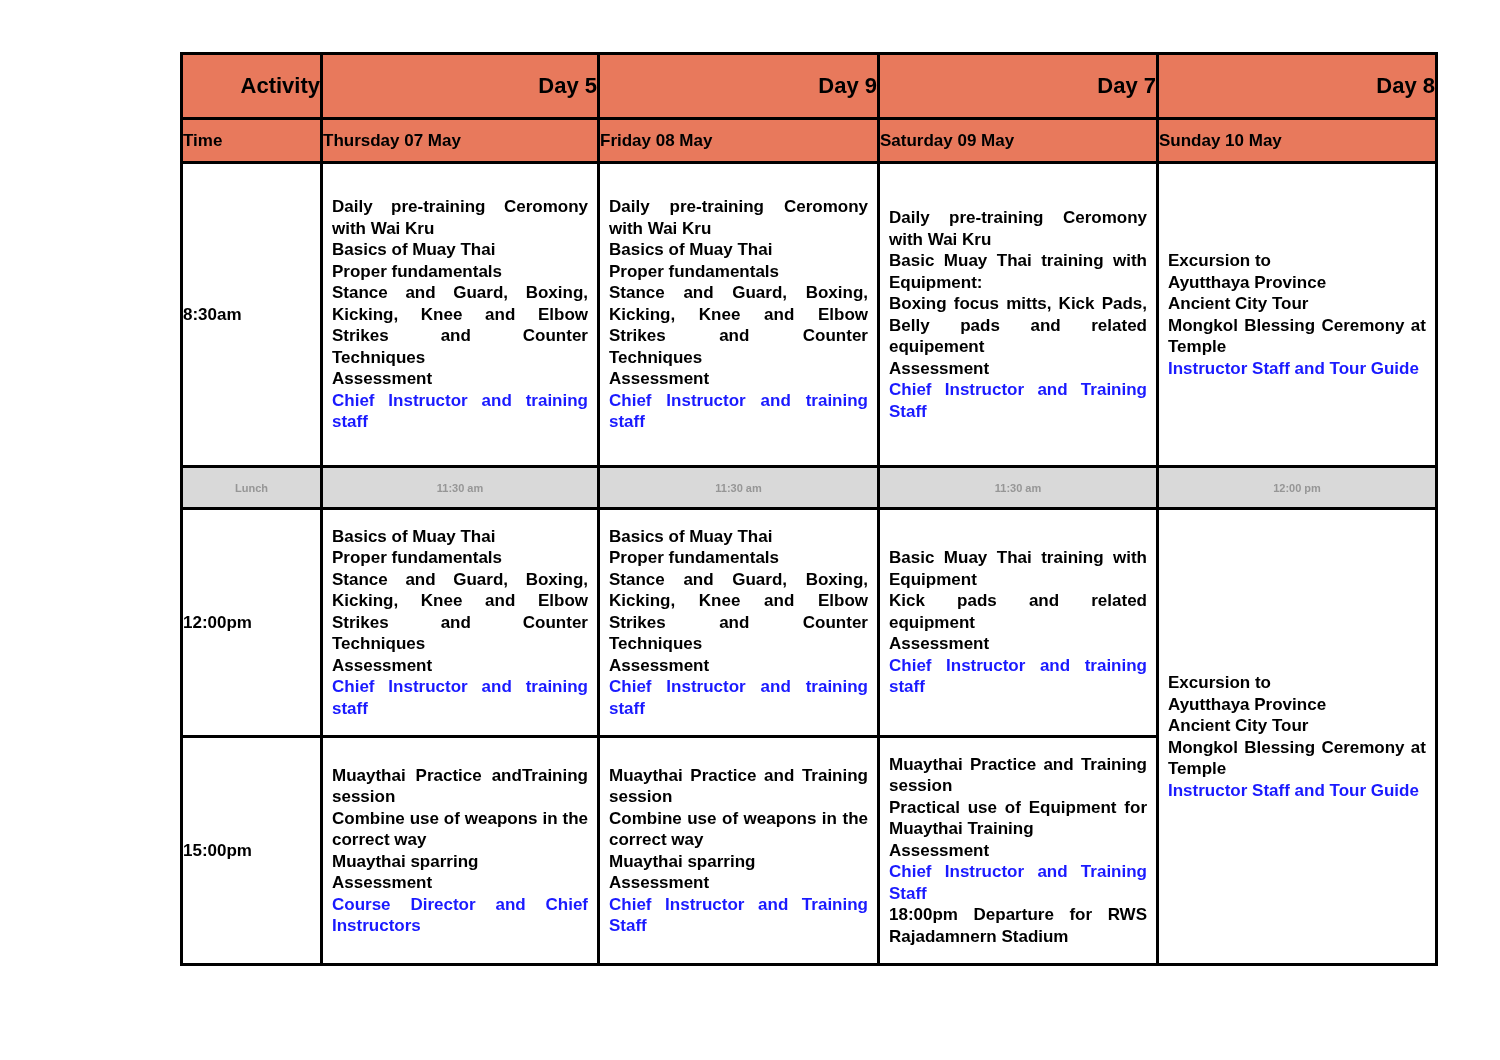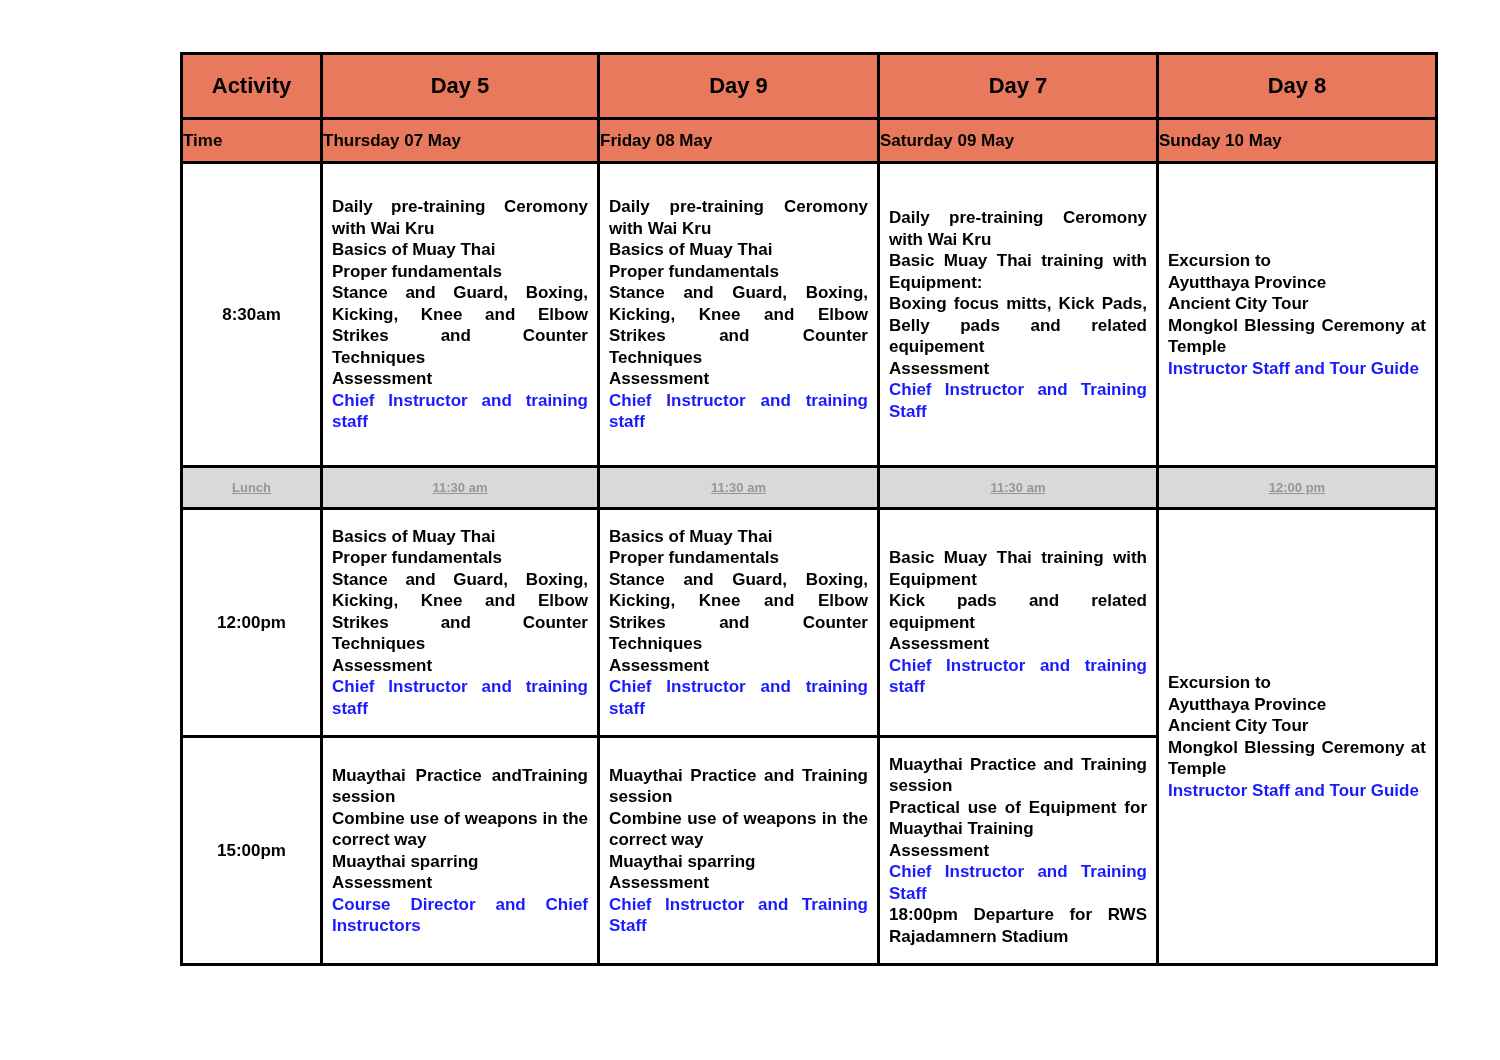--- a/index.html
+++ b/index.html
@@ -24,49 +24,48 @@
   }
   table.schedule th, table.schedule td {
     border: 3px solid var(--border-color, #000000);
     font-weight: bold;
     color: #000000;
   }
   
   tr.hrow1 th {
     background: var(--header-bg, #E8795C);
     font-size: 22px;
-    text-align: center;
+    text-align: right;
     height: 65px;
   }
   tr.hrow1 th:first-child { font-size: 22px; }
   tr.hrow2 th {
     background: var(--header-bg, #E8795C);
     font-size: 17px;
     text-align: left;
     height: 44px;
   }
   
   tr.row-0 { height: 304px; }
   tr.row-1 { height: 42px; }
   tr.row-2 { height: 228px; }
   tr.row-3 { height: 228px; }
 
   td.time-cell {
-    text-align: center;
+    text-align: left;
     vertical-align: middle;
     font-size: 17px;
     background: #ffffff;
   }
   tr.lunch td {
     background: var(--lunch-bg, #D9D9D9);
     color: var(--lunch-text, #969696);
     text-align: center;
     vertical-align: middle;
-    font-size: 13px;
-    text-decoration: underline;
+    font-size: 11px;
   }
   td.content-cell {
     vertical-align: middle;
     padding: 6px 9px;
     background: #ffffff;
   }
   .para {
     font-size: 17px;
     line-height: 21.5px;
     text-align: justify;

